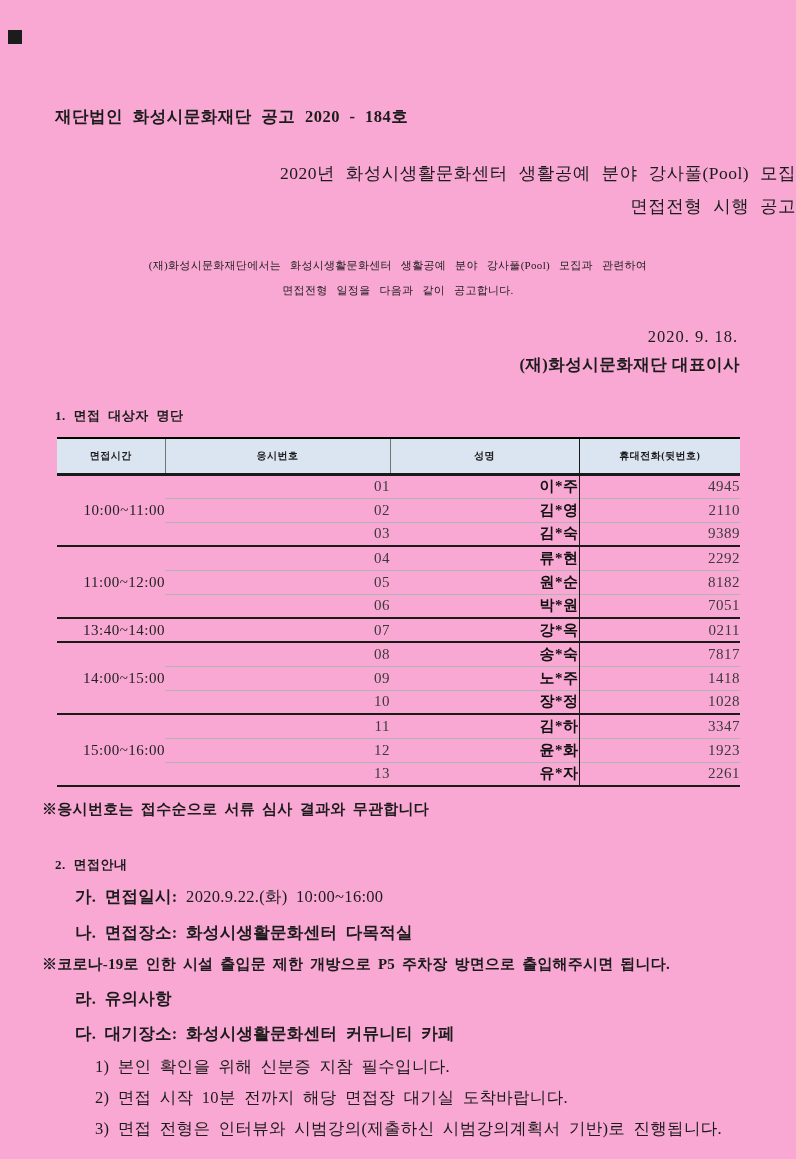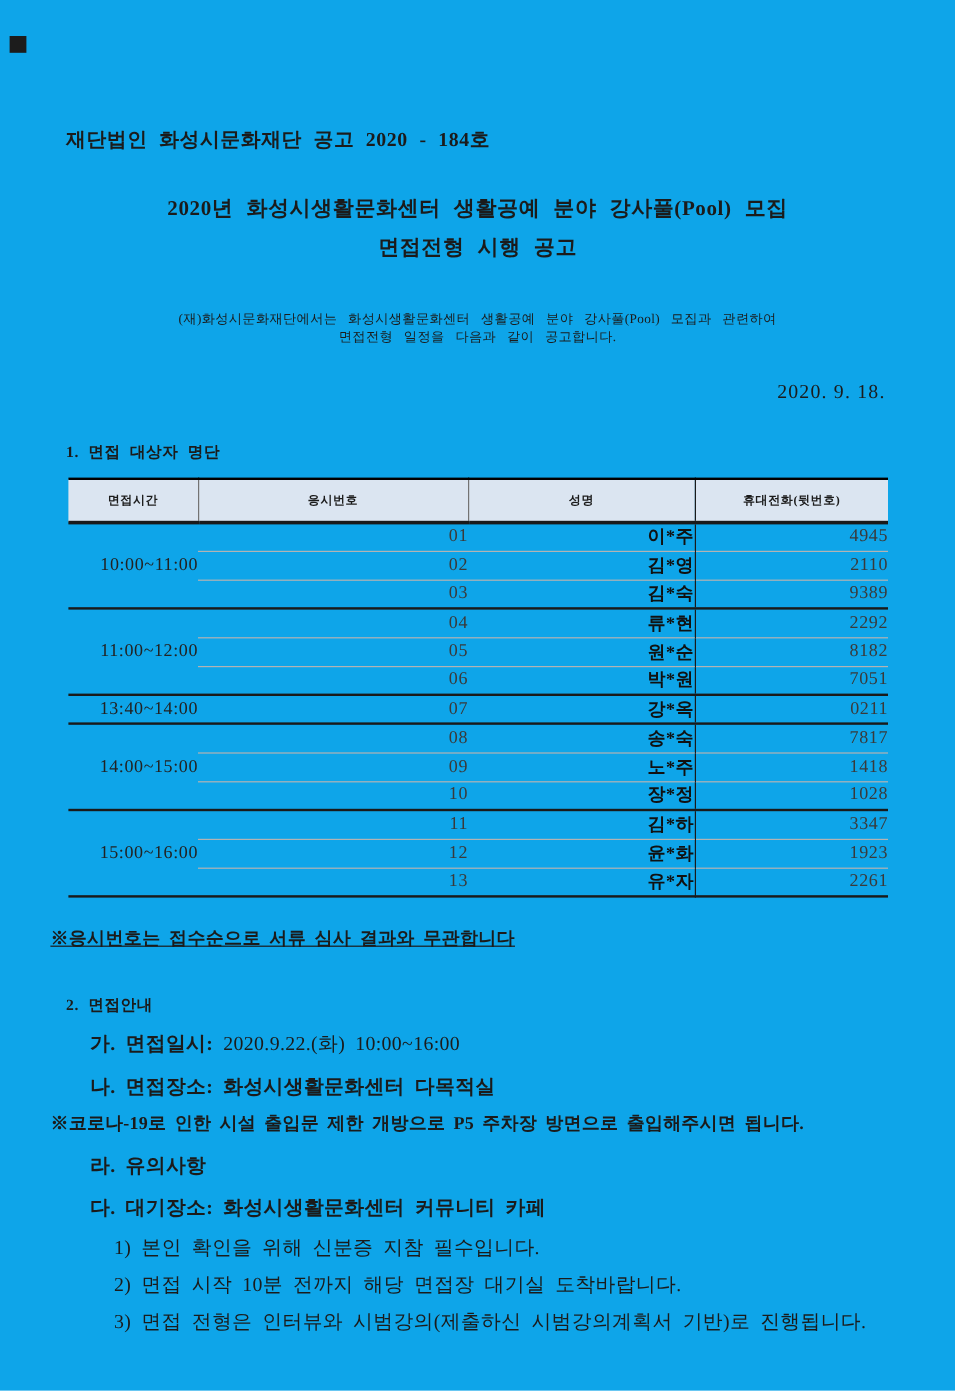--- a/index.html
+++ b/index.html
@@ -7,39 +7,39 @@
     --link:#0563c1;
     --ink:#1b1b1b;
     --rule-dark:#1a1a1a;
     --rule-light:#b3b3b3;
   }
   *{margin:0;padding:0;box-sizing:border-box;}
   html,body{background:#ffffff;}
   .page{
     position:relative;
     width:796px;height:1159px;
-    background:#0ea5e9;
+    background:#f9a8d4;
     font-family:"Liberation Serif","DejaVu Serif",serif;
     color:var(--ink);
     overflow:hidden;
   }
   .page-marker{
     position:absolute;left:8px;top:30px;width:14px;height:14px;
     background:#1c1c1c;
   }
   .notice-no{
     margin:106px 56px 0 55px;
     font-size:16.5px;font-weight:700;letter-spacing:.5px;word-spacing:5px;
   }
-  .doc-title{ text-align:center;font-size:17.5px;font-weight:700;letter-spacing:.5px;word-spacing:6px;}
+  .doc-title{ text-align:right;font-size:17.5px;font-weight:400;letter-spacing:.5px;word-spacing:6px;}
   .doc-title.line1{margin-top:33px;}
   .doc-title.line2{margin-top:9px;}
   .intro{ text-align:center;font-size:11px;font-weight:400;letter-spacing:.3px;word-spacing:6px;}
   .intro.line1{margin-top:40px;}
-  .intro.line2{}
+  .intro.line2{margin-top:10px;}
   .date-line{ text-align:right;margin:29px 58px 0 0;font-size:16.5px;font-weight:500;letter-spacing:1px;padding-left:20px;}
   .signer-line{ text-align:right;margin:7px 56px 0 0;font-size:16.5px;font-weight:600;letter-spacing:.5px;}
   .sec-heading{
     margin:31px 0 0 55px;font-size:13px;font-weight:700;letter-spacing:.5px;word-spacing:4px;
   }
   
   table.roster{
     margin:12px 0 0 57px;
     width:683px;
     border-collapse:collapse;
@@ -64,21 +64,21 @@
     height:24px;text-align:right;vertical-align:middle;
     font-weight:500;color:#2e2e2e;letter-spacing:.5px;
   }
   table.roster td.cell-time{color:#222;}
   table.roster td.cell-no,table.roster td.cell-phone{color:#3a3a3a;font-weight:400;}
   table.roster td.cell-name{color:#111;font-weight:600;}
   table.roster td.cell-phone{border-left:1.5px solid var(--rule-dark);}
   table.roster tr.row-sep td{border-top:1px solid var(--rule-light);}
   table.roster tr.group-start td{border-top:2px solid var(--rule-dark);margin-top:19px;}
   .table-footnote{
-    margin:25px 0 0 42px;font-size:15px;font-weight:700;letter-spacing:.3px;word-spacing:3px;text-decoration:underline;
+    margin:13px 0 0 42px;font-size:15px;font-weight:700;letter-spacing:.3px;word-spacing:3px;
   }
   
   .sec2-heading{margin-top:37px;}
   .item{margin:10px 40px 0 75px;font-size:16.5px;font-weight:600;letter-spacing:.3px;word-spacing:4px;line-height:1.55;}
   .item .num{font-weight:400;}
   .note{margin:8px 30px 0 42px;font-size:15px;font-weight:700;letter-spacing:.2px;word-spacing:3px;line-height:1.5;}
   .subitem{margin:9px 40px 0 95px;font-size:16.5px;font-weight:500;letter-spacing:.3px;word-spacing:4px;}
 </style>
 </head>
 <body>
@@ -89,20 +89,21 @@
 
   <div class="notice-no">재단법인 화성시문화재단 공고 2020 - 184호</div>
 
   <div class="doc-title line1">2020년 화성시생활문화센터 생활공예 분야 강사풀(Pool) 모집</div>
   <div class="doc-title line2">면접전형 시행 공고</div>
 
   <div class="intro line1">(재)화성시문화재단에서는 화성시생활문화센터 생활공예 분야 강사풀(Pool) 모집과 관련하여</div>
   <div class="intro line2">면접전형 일정을 다음과 같이 공고합니다.</div>
 
   <div class="date-line">2020. 9. 18.</div>
+  <div class="signer-line">(재)화성시문화재단 대표이사</div>
 
   <div class="sec-heading">1. 면접 대상자 명단</div>
 
   <table class="roster">
     <colgroup>
       <col class="c-time">
         <col class="c-no">
         <col class="c-name">
         <col class="c-phone">
     </colgroup>

